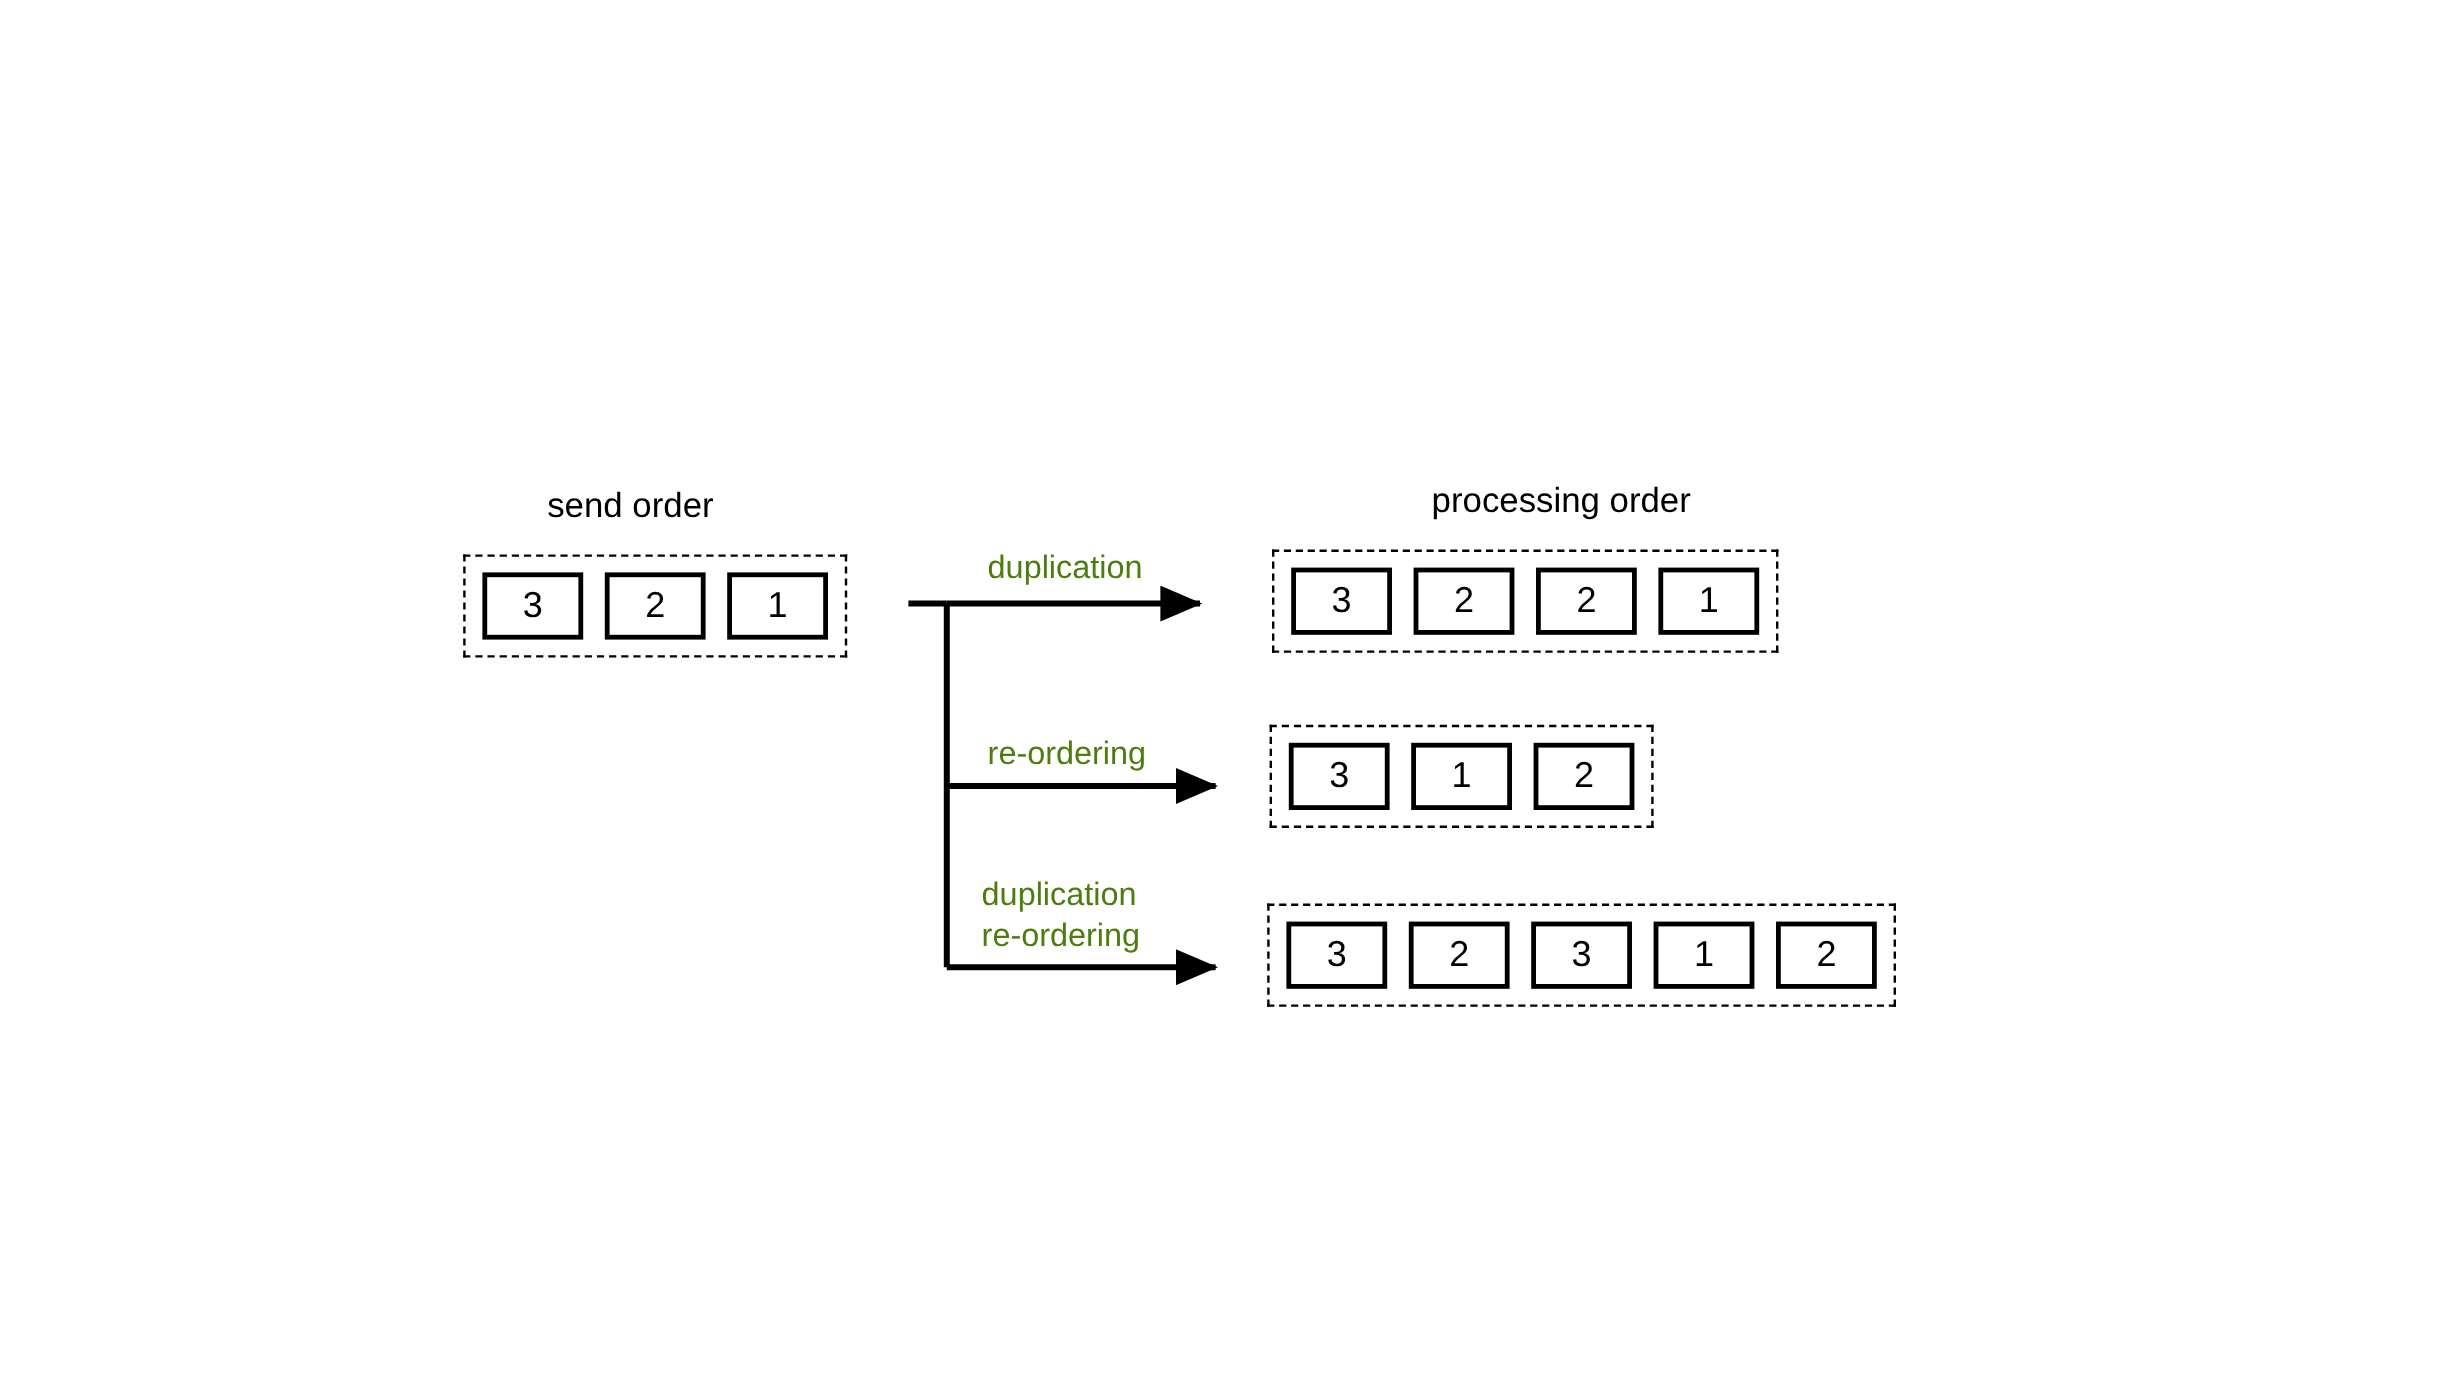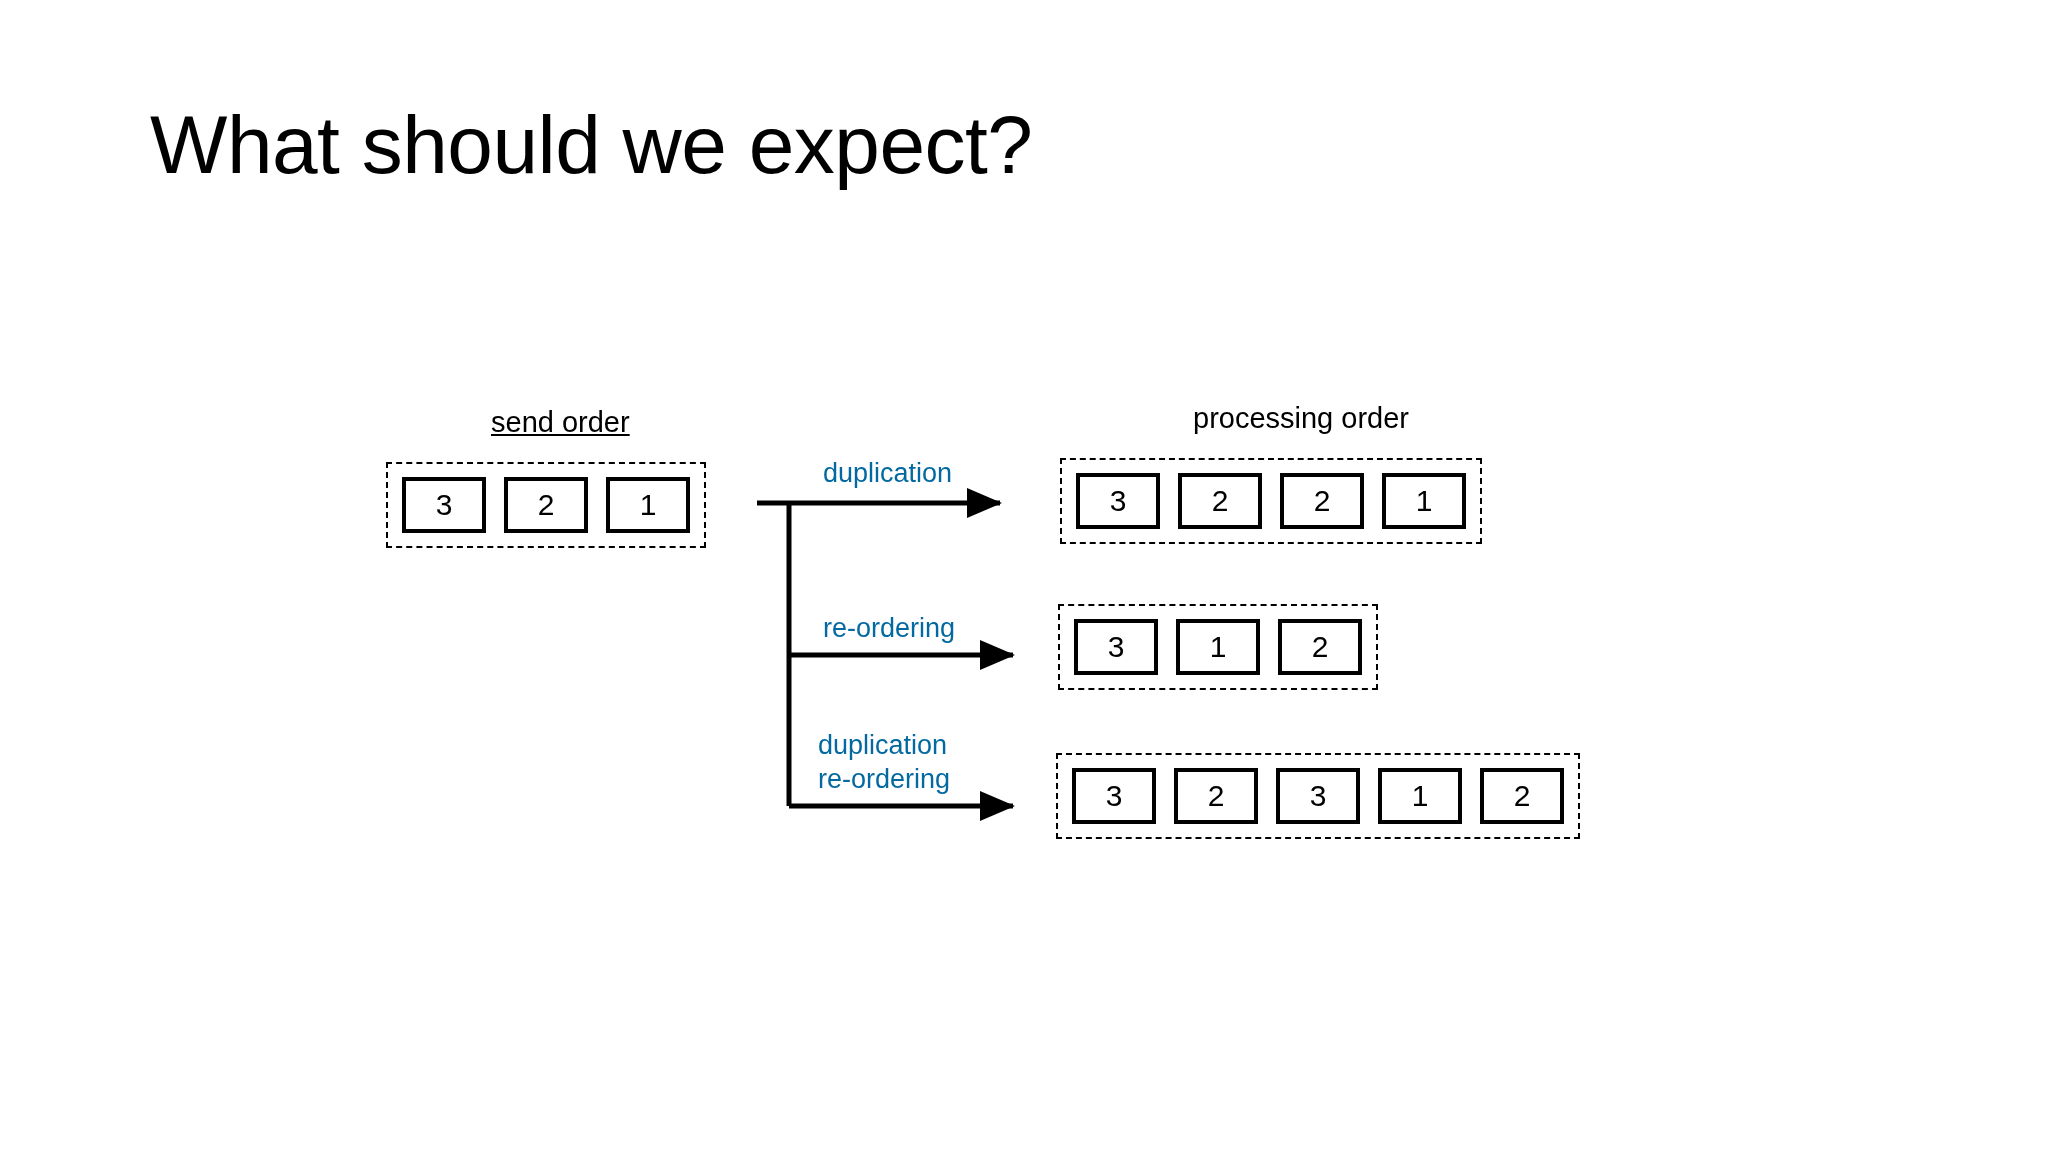--- a/index.html
+++ b/index.html
@@ -36,21 +36,21 @@
   }
 
   
   .col-label {
     position: absolute;
     font-size: 29px;
     font-weight: 400;
     white-space: nowrap;
     color: #000000;
   }
-  #label-send-order  { left: 491px; top: 406px; text-decoration: underline; }
+  #label-send-order  { left: 456px; top: 406px; }
   #label-processing-order { left: 1193px; top: 402px; }
 
   
   .packet-group {
     position: absolute;
     box-sizing: border-box;
     border: 2px dashed #000000;
     display: flex;
     align-items: center;
     gap: 18px;
@@ -88,32 +88,31 @@
     pointer-events: none;
   }
 
   
   .arrow-label {
     position: absolute;
     font-size: 27px;
     font-weight: 400;
     line-height: 1.26;
     white-space: pre;
-    color: #0369a1;
+    color: #4d7c0f;
   }
   #arrow-label-1 { left: 823px; top: 456px; }
   #arrow-label-2 { left: 823px; top: 611px; }
   #arrow-label-3 { left: 818px; top: 728px; }
 </style>
 </head>
 <body>
 
 <div id="slide">
 
-  <div id="slide-title">What should we expect?</div>
 
   <div class="col-label" id="label-send-order">send order</div>
 
   <div class="packet-group" id="group-send">
     <div class="packet">3</div>
     <div class="packet">2</div>
     <div class="packet">1</div>
   </div>
 
   <div class="col-label" id="label-processing-order">processing order</div>

